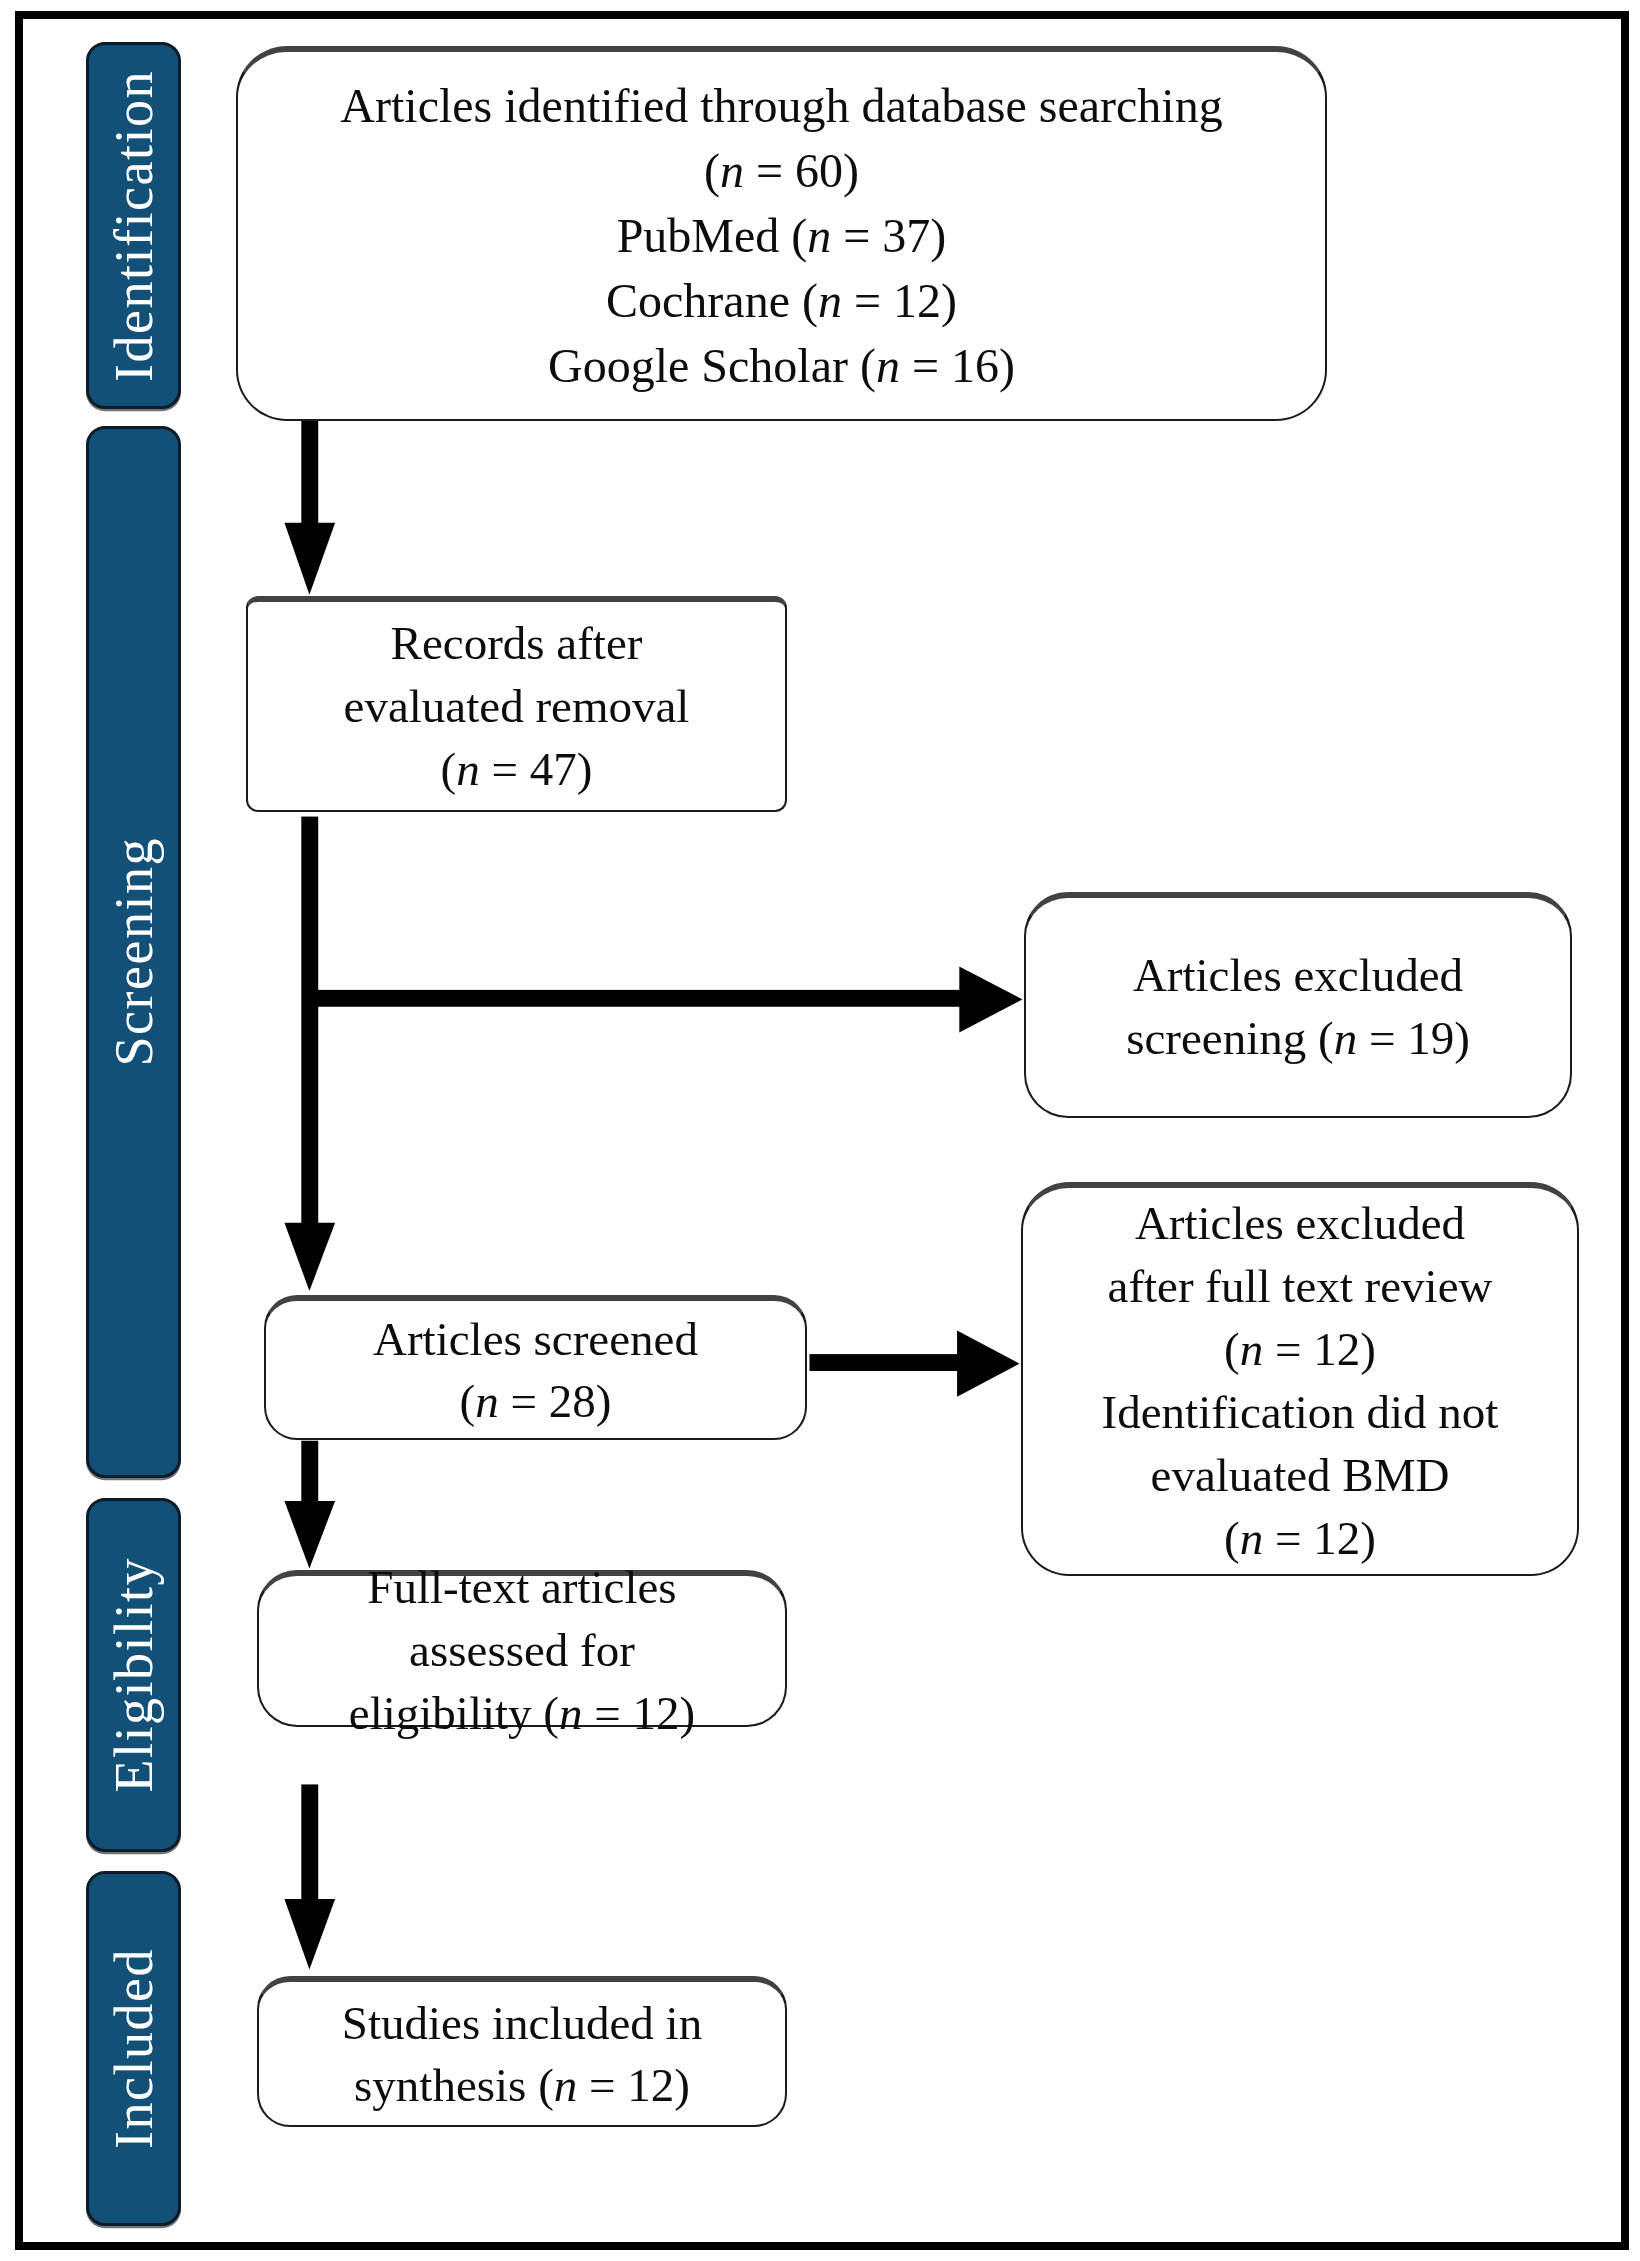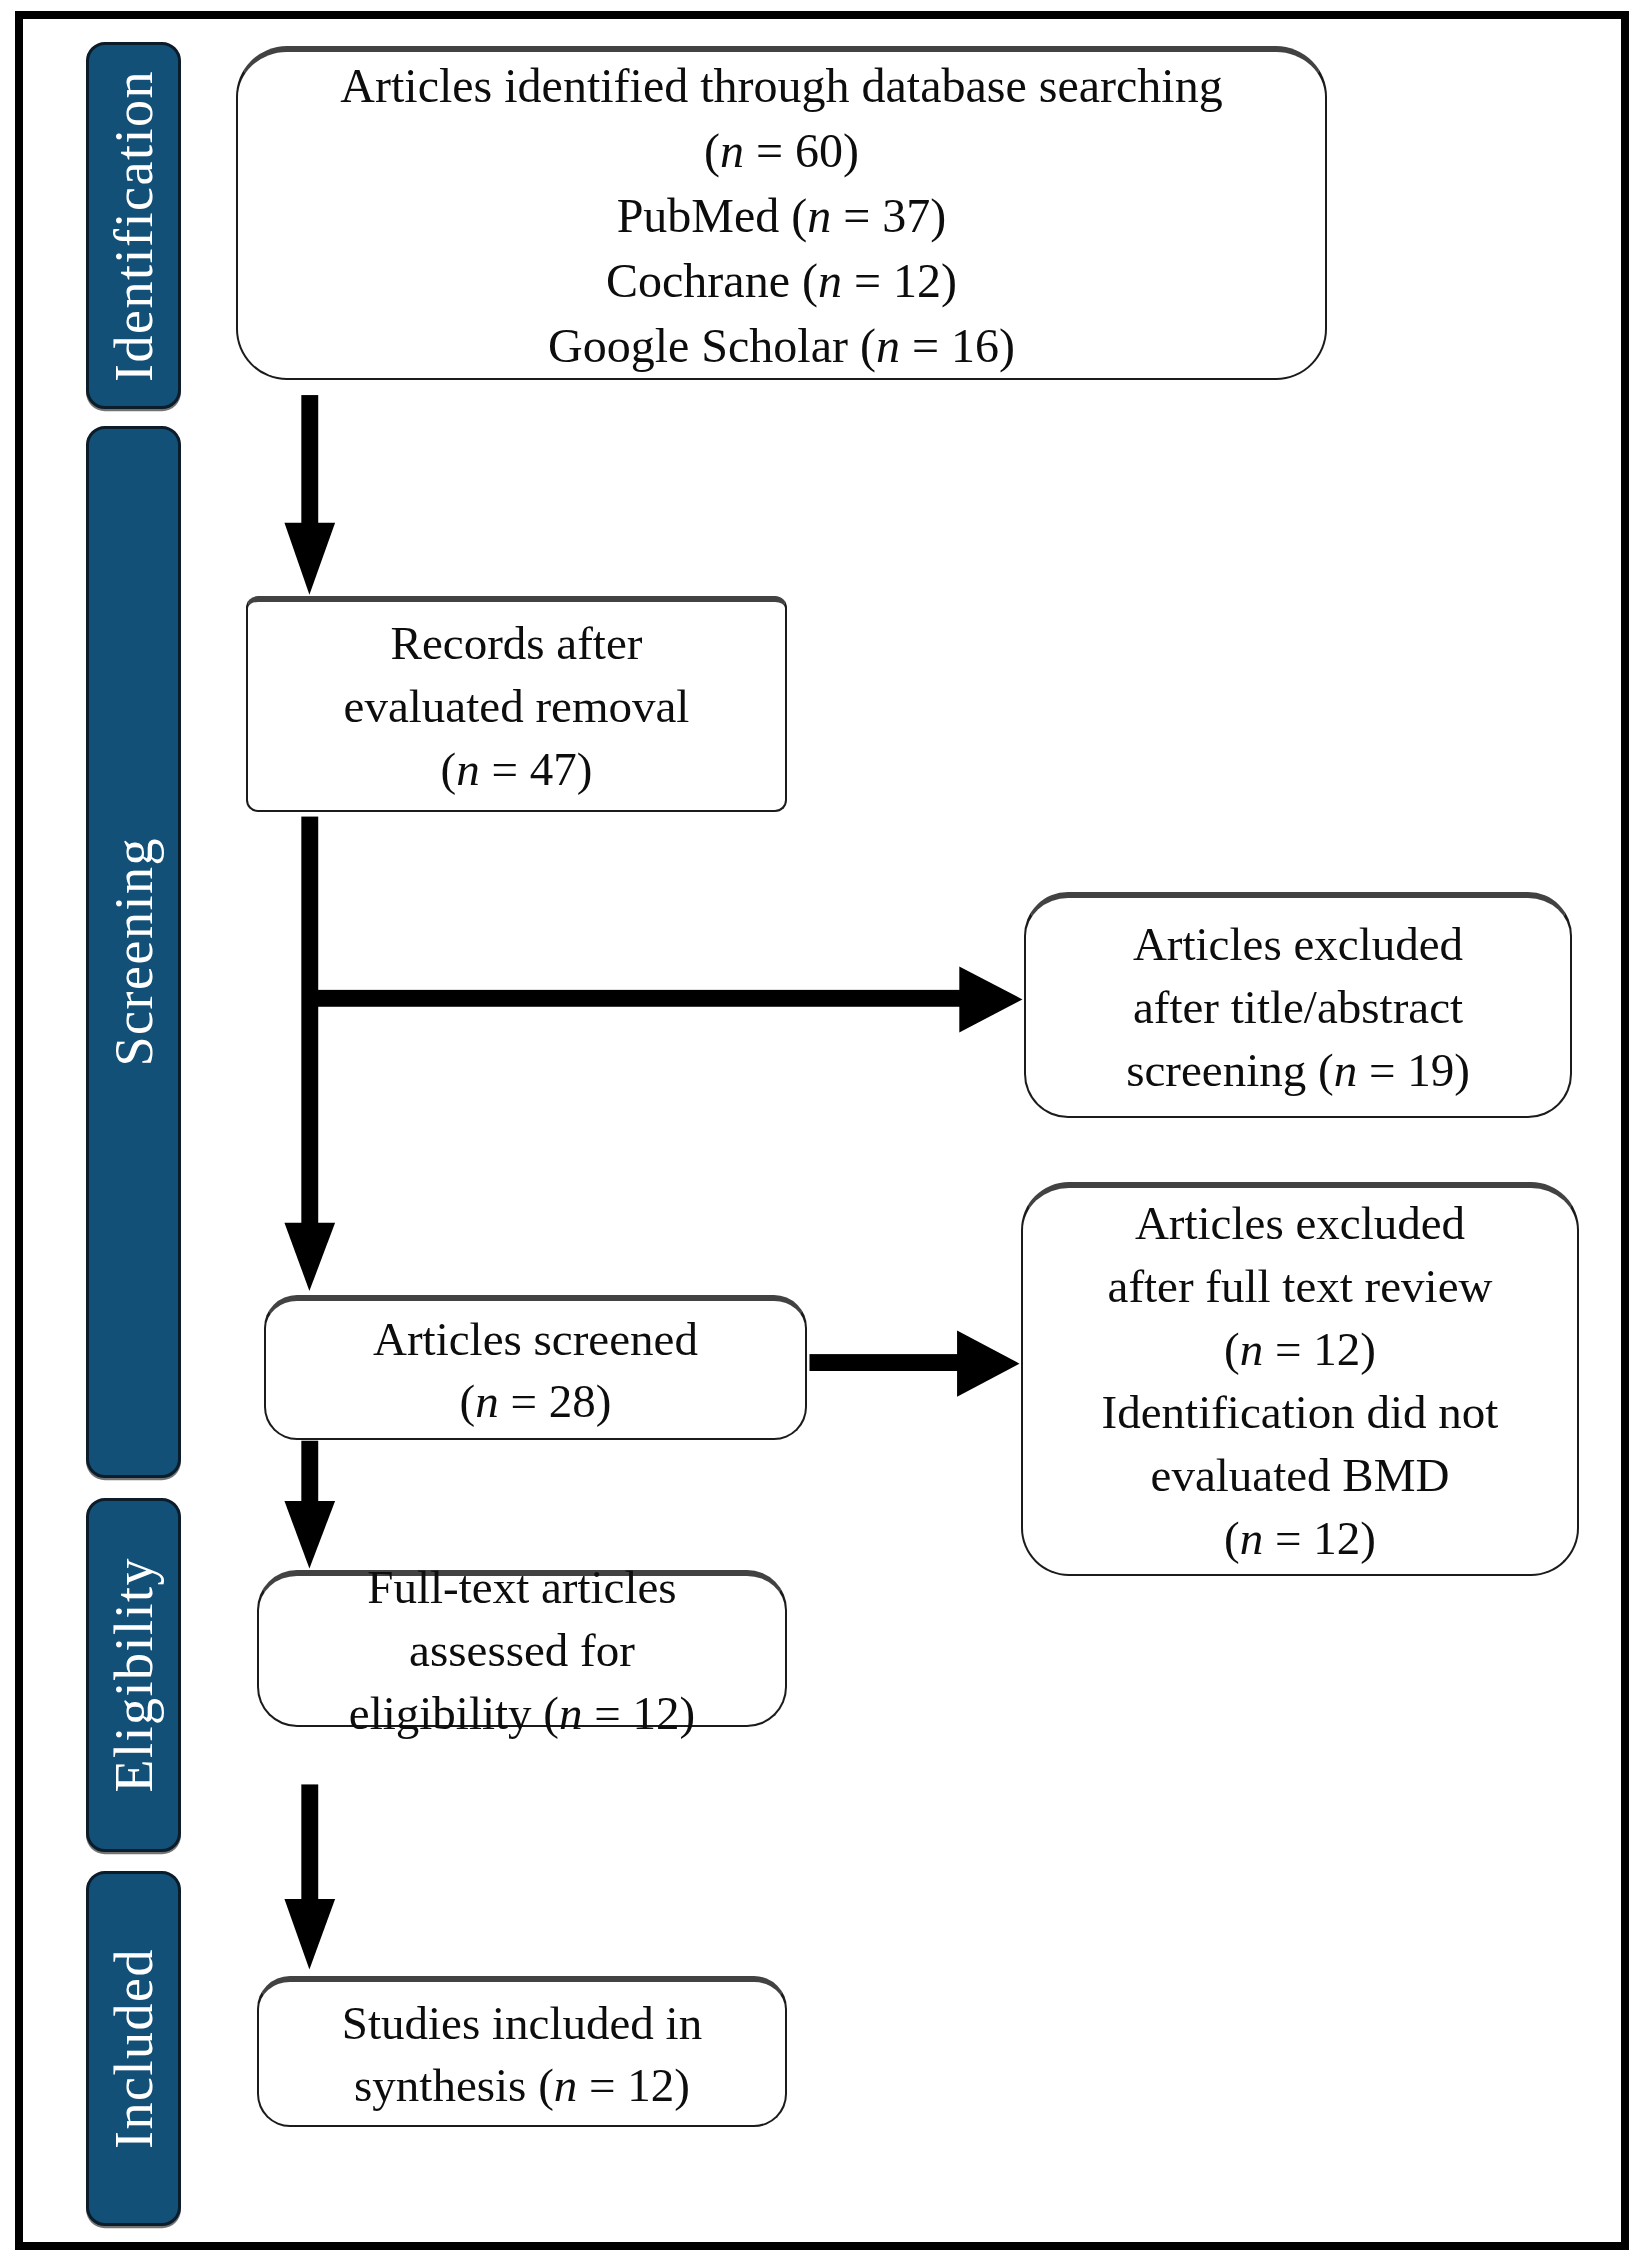--- a/index.html
+++ b/index.html
@@ -24,21 +24,21 @@
     color:var(--stage-text,#fff);font-size:54px;letter-spacing:1.5px;white-space:nowrap;
   }
   .fbox{
     position:absolute;background:var(--box-bg,#fff);
     border:2.9px solid var(--box-border,#1b1b1b);border-top:6.6px solid #424242;
     box-sizing:border-box;display:flex;flex-direction:column;
     align-items:center;justify-content:center;text-align:center;
     font-size:47px;
   }
   .fbox .line{line-height:63px;white-space:nowrap;}
-  #box-identified{left:236px;top:46px;width:1091px;height:334px;border-radius:51px;font-size:48px;}
+  #box-identified{left:236px;top:46px;width:1091px;height:375px;border-radius:51px;font-size:48px;}
   #box-identified .line{line-height:65px;}
   #box-records{left:246px;top:596px;width:541px;height:216px;border-radius:12px;}
   #box-excluded-screening{left:1024px;top:892px;width:548px;height:226px;border-radius:44px;}
   #box-screened{left:264px;top:1295px;width:543px;height:145px;border-radius:33px;}
   #box-screened .line{line-height:62px;}
   #box-excluded-fulltext{left:1021px;top:1182px;width:558px;height:394px;border-radius:48px;}
   #box-fulltext{left:257px;top:1570px;width:530px;height:157px;border-radius:40px;}
   #box-included{left:257px;top:1976px;width:530px;height:151px;border-radius:33px;}
   #box-included .line{line-height:62px;}
   #stage-identification{top:42px;height:367px;}
@@ -102,21 +102,20 @@
       <div class="line">Cochrane (<i>n</i> = 12)</div>
       <div class="line">Google Scholar (<i>n</i> = 16)</div>
     </div>
   <div class="fbox" id="box-records">
       <div class="line">Records after</div>
       <div class="line">evaluated removal</div>
       <div class="line">(<i>n</i> = 47)</div>
     </div>
   <div class="fbox" id="box-excluded-screening">
       <div class="line">Articles excluded</div>
-      <div class="line">after title/abstract</div>
       <div class="line">screening (<i>n</i> = 19)</div>
     </div>
   <div class="fbox" id="box-screened">
       <div class="line">Articles screened</div>
       <div class="line">(<i>n</i> = 28)</div>
     </div>
   <div class="fbox" id="box-excluded-fulltext">
       <div class="line">Articles excluded</div>
       <div class="line">after full text review</div>
       <div class="line">(<i>n</i> = 12)</div>

